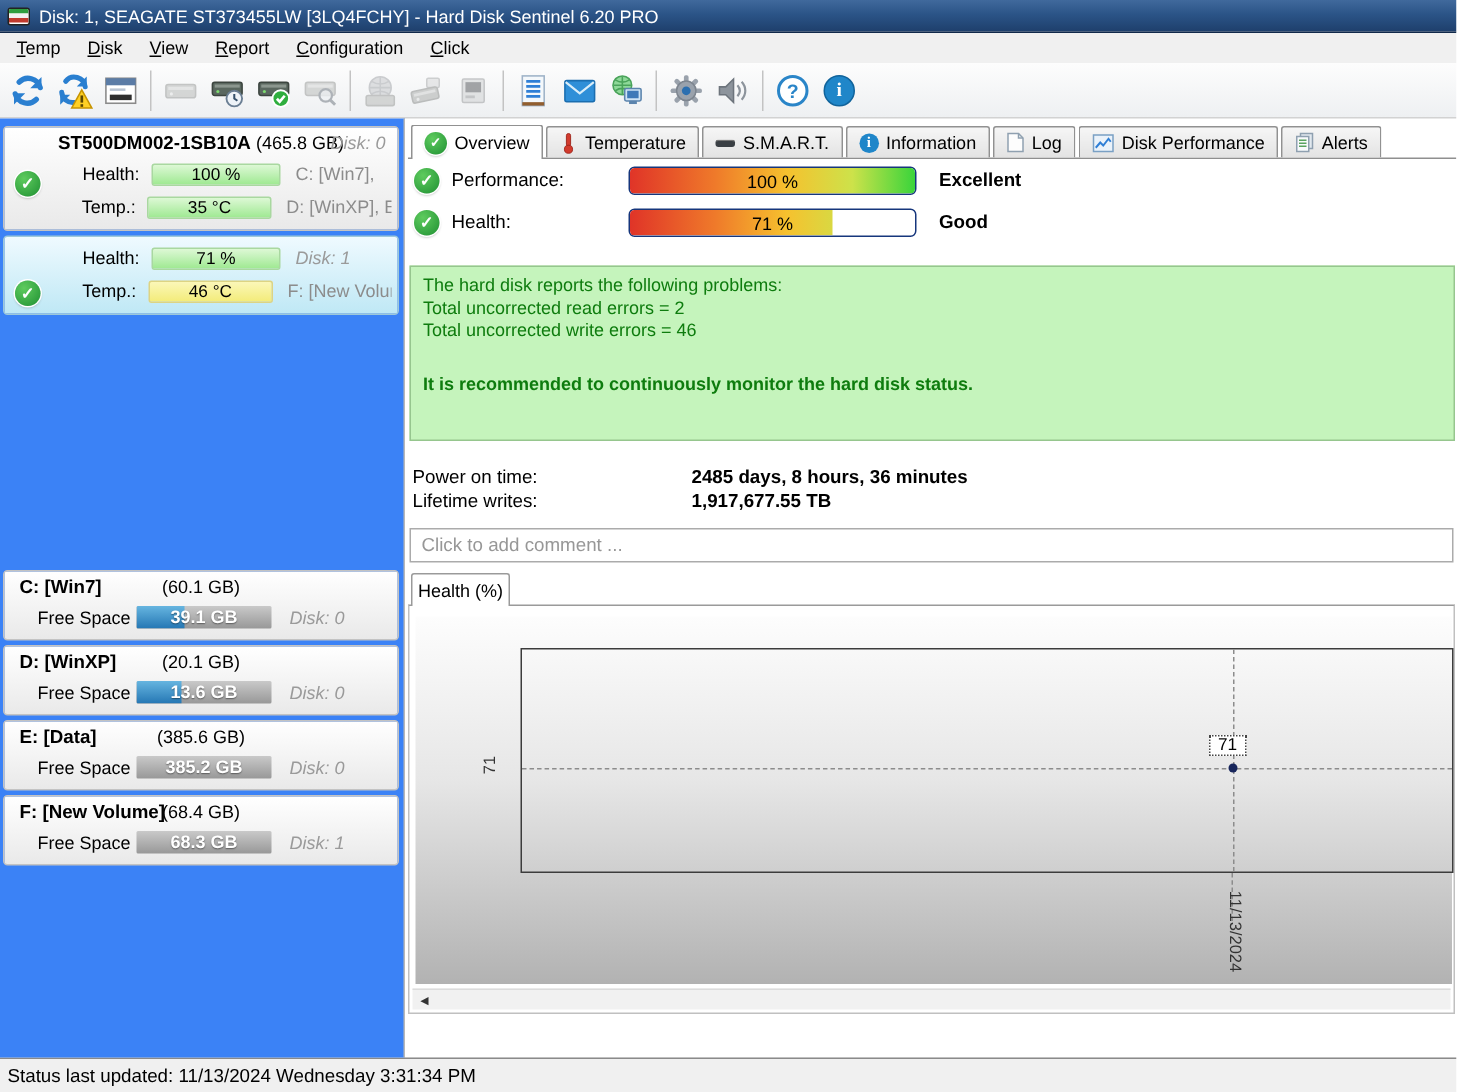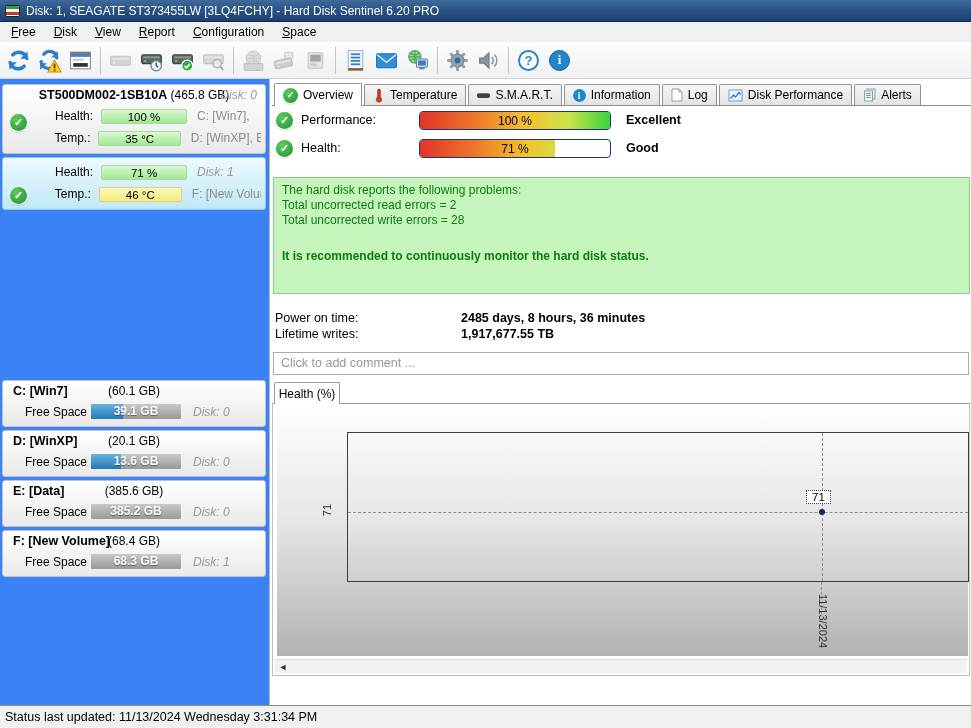--- a/index.html
+++ b/index.html
@@ -173,26 +173,26 @@
 <div class="titlebar">
   <span class="app-icon">
       <i class="s1"></i>
       <i class="s2"></i>
       <i class="s3"></i>
     </span>
   <span>Disk: 1, SEAGATE ST373455LW [3LQ4FCHY]  -  Hard Disk Sentinel 6.20 PRO</span>
 </div>
 
 <div class="menubar">
-  <span class="menu-item">Free</span>
+  <span class="menu-item">Temp</span>
   <span class="menu-item">Disk</span>
   <span class="menu-item">View</span>
   <span class="menu-item">Report</span>
   <span class="menu-item">Configuration</span>
-  <span class="menu-item">Space</span>
+  <span class="menu-item">Click</span>
 </div>
 
 <div class="toolbar">
   <button class="tb-btn">
     <span>
         <svg viewBox="0 0 24 24" width="25" height="25">
           <path d="M4 14a8 8 0 0 0 13.5 3.5" fill="none" stroke="#2a7fd0" stroke-width="3.4" stroke-linecap="round"></path>
           <path d="M20 10A8 8 0 0 0 6.5 6.5" fill="none" stroke="#2a7fd0" stroke-width="3.4" stroke-linecap="round"></path>
           <path d="M20.8 3.2v7.2h-7.2z" fill="#2a7fd0"></path>
           <path d="M3.2 20.8v-7.2h7.2z" fill="#2a7fd0"></path>
@@ -535,21 +535,21 @@
             <div class="meter-grad"></div>
           </div>
         <span class="meter-text">71 %</span>
       </div>
       <span class="rating">Good</span>
     </div>
 
     <div class="msgbox">
       <div>The hard disk reports the following problems:</div>
       <div>Total uncorrected read errors = 2</div>
-      <div>Total uncorrected write errors = 28</div>
+      <div>Total uncorrected write errors = 46</div>
       <div class="rec">It is recommended to continuously monitor the hard disk status.</div>
     </div>
 
     <div class="stats">
       <div class="stat-row">
         <span class="lbl">Power on time:</span>
         <span class="val">2485 days, 8 hours, 36 minutes</span>
       </div>
       <div class="stat-row">
         <span class="lbl">Lifetime writes:</span>

